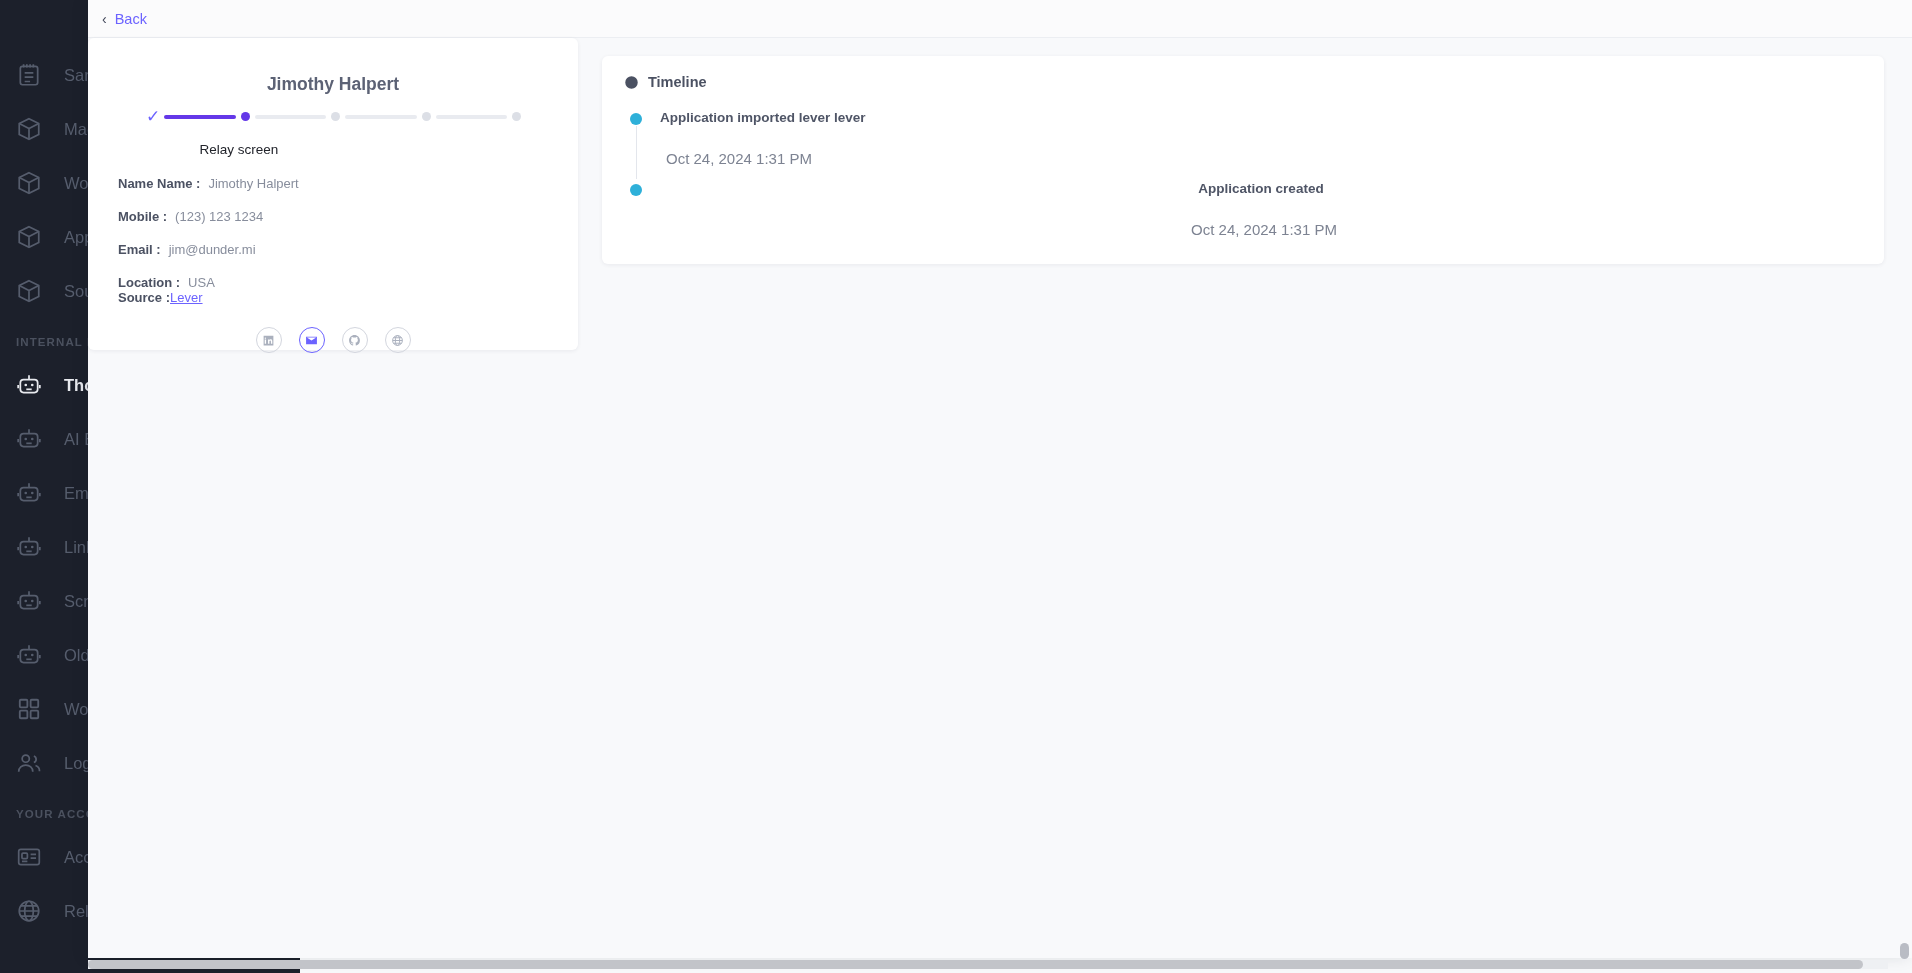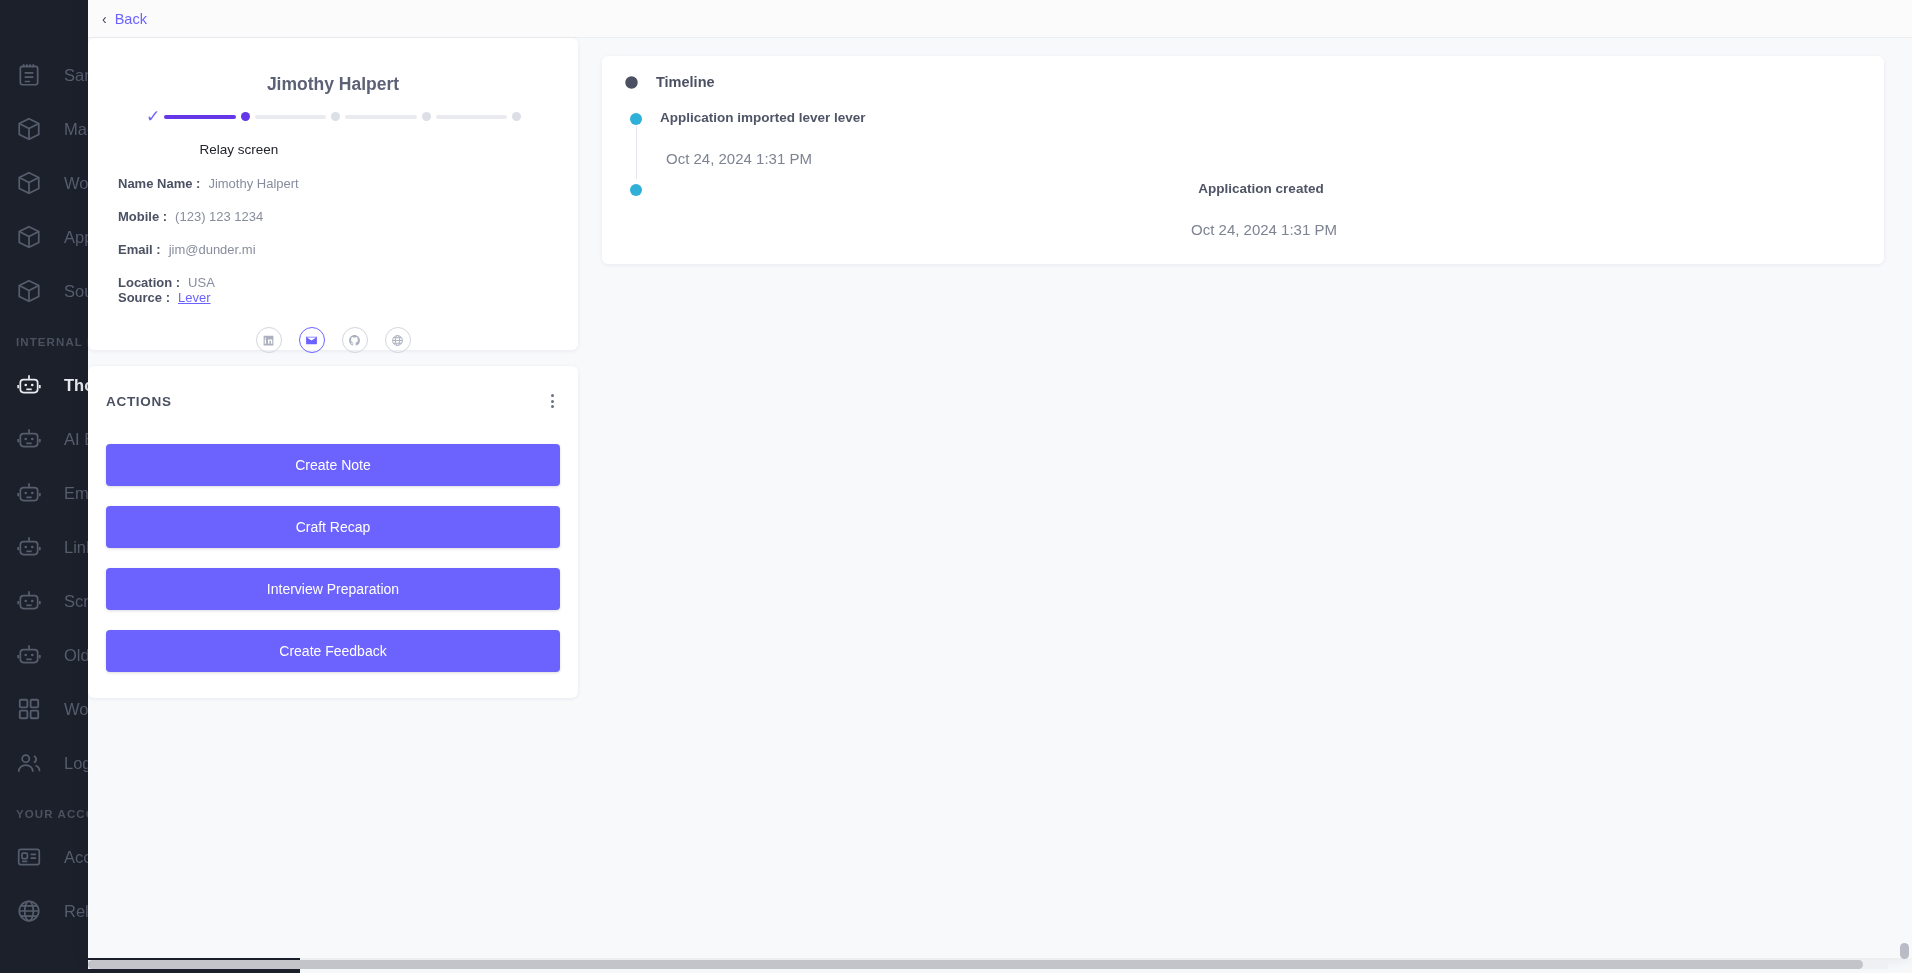--- a/index.html
+++ b/index.html
@@ -105,21 +105,21 @@
     margin-top: 16px;
     width: 86px;
     margin-left: 92px;
   }
 
   .details { margin-top: 18px; padding-left: 14px; }
   .drow { display: flex; align-items: baseline; margin-bottom: 18px; font-size: 13px; }
   .drow:last-child { margin-bottom: 0; }
   .dlabel { color: #4b5162; font-weight: bold; }
   .dval { color: #878d9c; margin-left: 8px; }
-  .dval.link { color: #6c63ff; margin-left: 8px; text-decoration: underline; }
+  .dval.link { color: #6c63ff; margin-left: 0; text-decoration: underline; }
   .drow.tight { margin-bottom: 0; }
 
   .socials { display: flex; justify-content: center; gap: 17px; margin-top: 22px; }
   .soc {
     width: 26px; height: 26px; border-radius: 50%;
     border: 1.4px solid #d3d6de;
     display: flex; align-items: center; justify-content: center;
     color: #aab0bd;
     cursor: pointer;
   }
@@ -146,21 +146,21 @@
     border: none; border-radius: 4px;
     cursor: pointer;
     box-shadow: 0 1px 3px rgba(35,40,70,0.16);
     font-family: "Liberation Sans", sans-serif;
   }
   .abtn.first { margin-top: 30px; }
 
   
   .right-col { flex: 1 1 auto; padding-top: 18px; padding-right: 28px; }
   .timeline-card { padding: 18px 22px 26px 22px; }
-  .tl-head { display: flex; align-items: center; gap: 17px; margin-bottom: 20px; }
+  .tl-head { display: flex; align-items: center; gap: 9px; margin-bottom: 20px; }
   .tl-head .clock { width: 15px; height: 15px; display:block; color:#4b5162; }
   .tl-title { font-size: 14.5px; font-weight: bold; color: #4b5162; }
 
   .tl-list { position: relative; padding-left: 6px; }
   .tl-item { position: relative; padding-left: 30px; padding-bottom: 14px; }
   .tl-item:last-child { padding-bottom: 0; text-align: center; }
   .tl-bullet {
     position: absolute; left: 0; top: 3px;
     width: 12px; height: 12px; border-radius: 50%;
     background: #2eb0d9;
@@ -401,34 +401,20 @@
             <div class="soc">
               <svg viewBox="0 0 24 24" fill="none" stroke="currentColor" stroke-width="1.8">
                   <circle cx="12" cy="12" r="9"></circle>
                   <ellipse cx="12" cy="12" rx="4" ry="9"></ellipse>
                   <path d="M3 12h18M4.5 7h15M4.5 17h15"></path>
                 </svg>
             </div>
           </div>
         </div>
 
-        <div class="card actions-card">
-          <div class="actions-head">
-            <span class="actions-title">ACTIONS</span>
-            <span class="kebab">
-                <i></i>
-                <i></i>
-                <i></i>
-              </span>
-          </div>
-          <button class="abtn first">Create Note</button>
-          <button class="abtn">Craft Recap</button>
-          <button class="abtn">Interview Preparation</button>
-          <button class="abtn">Create Feedback</button>
-        </div>
       </div>
 
       <div class="right-col">
         <div class="card timeline-card">
           <div class="tl-head">
             <svg class="clock" viewBox="0 0 24 24" fill="currentColor">
                 <path d="M12 2a10 10 0 1 0 0 20 10 10 0 0 0 0-20zm1 10.6V6h-2v7.4l5.2 3.1 1-1.7-4.2-2.2z"></path>
               </svg>
             <span class="tl-title">Timeline</span>
           </div>

